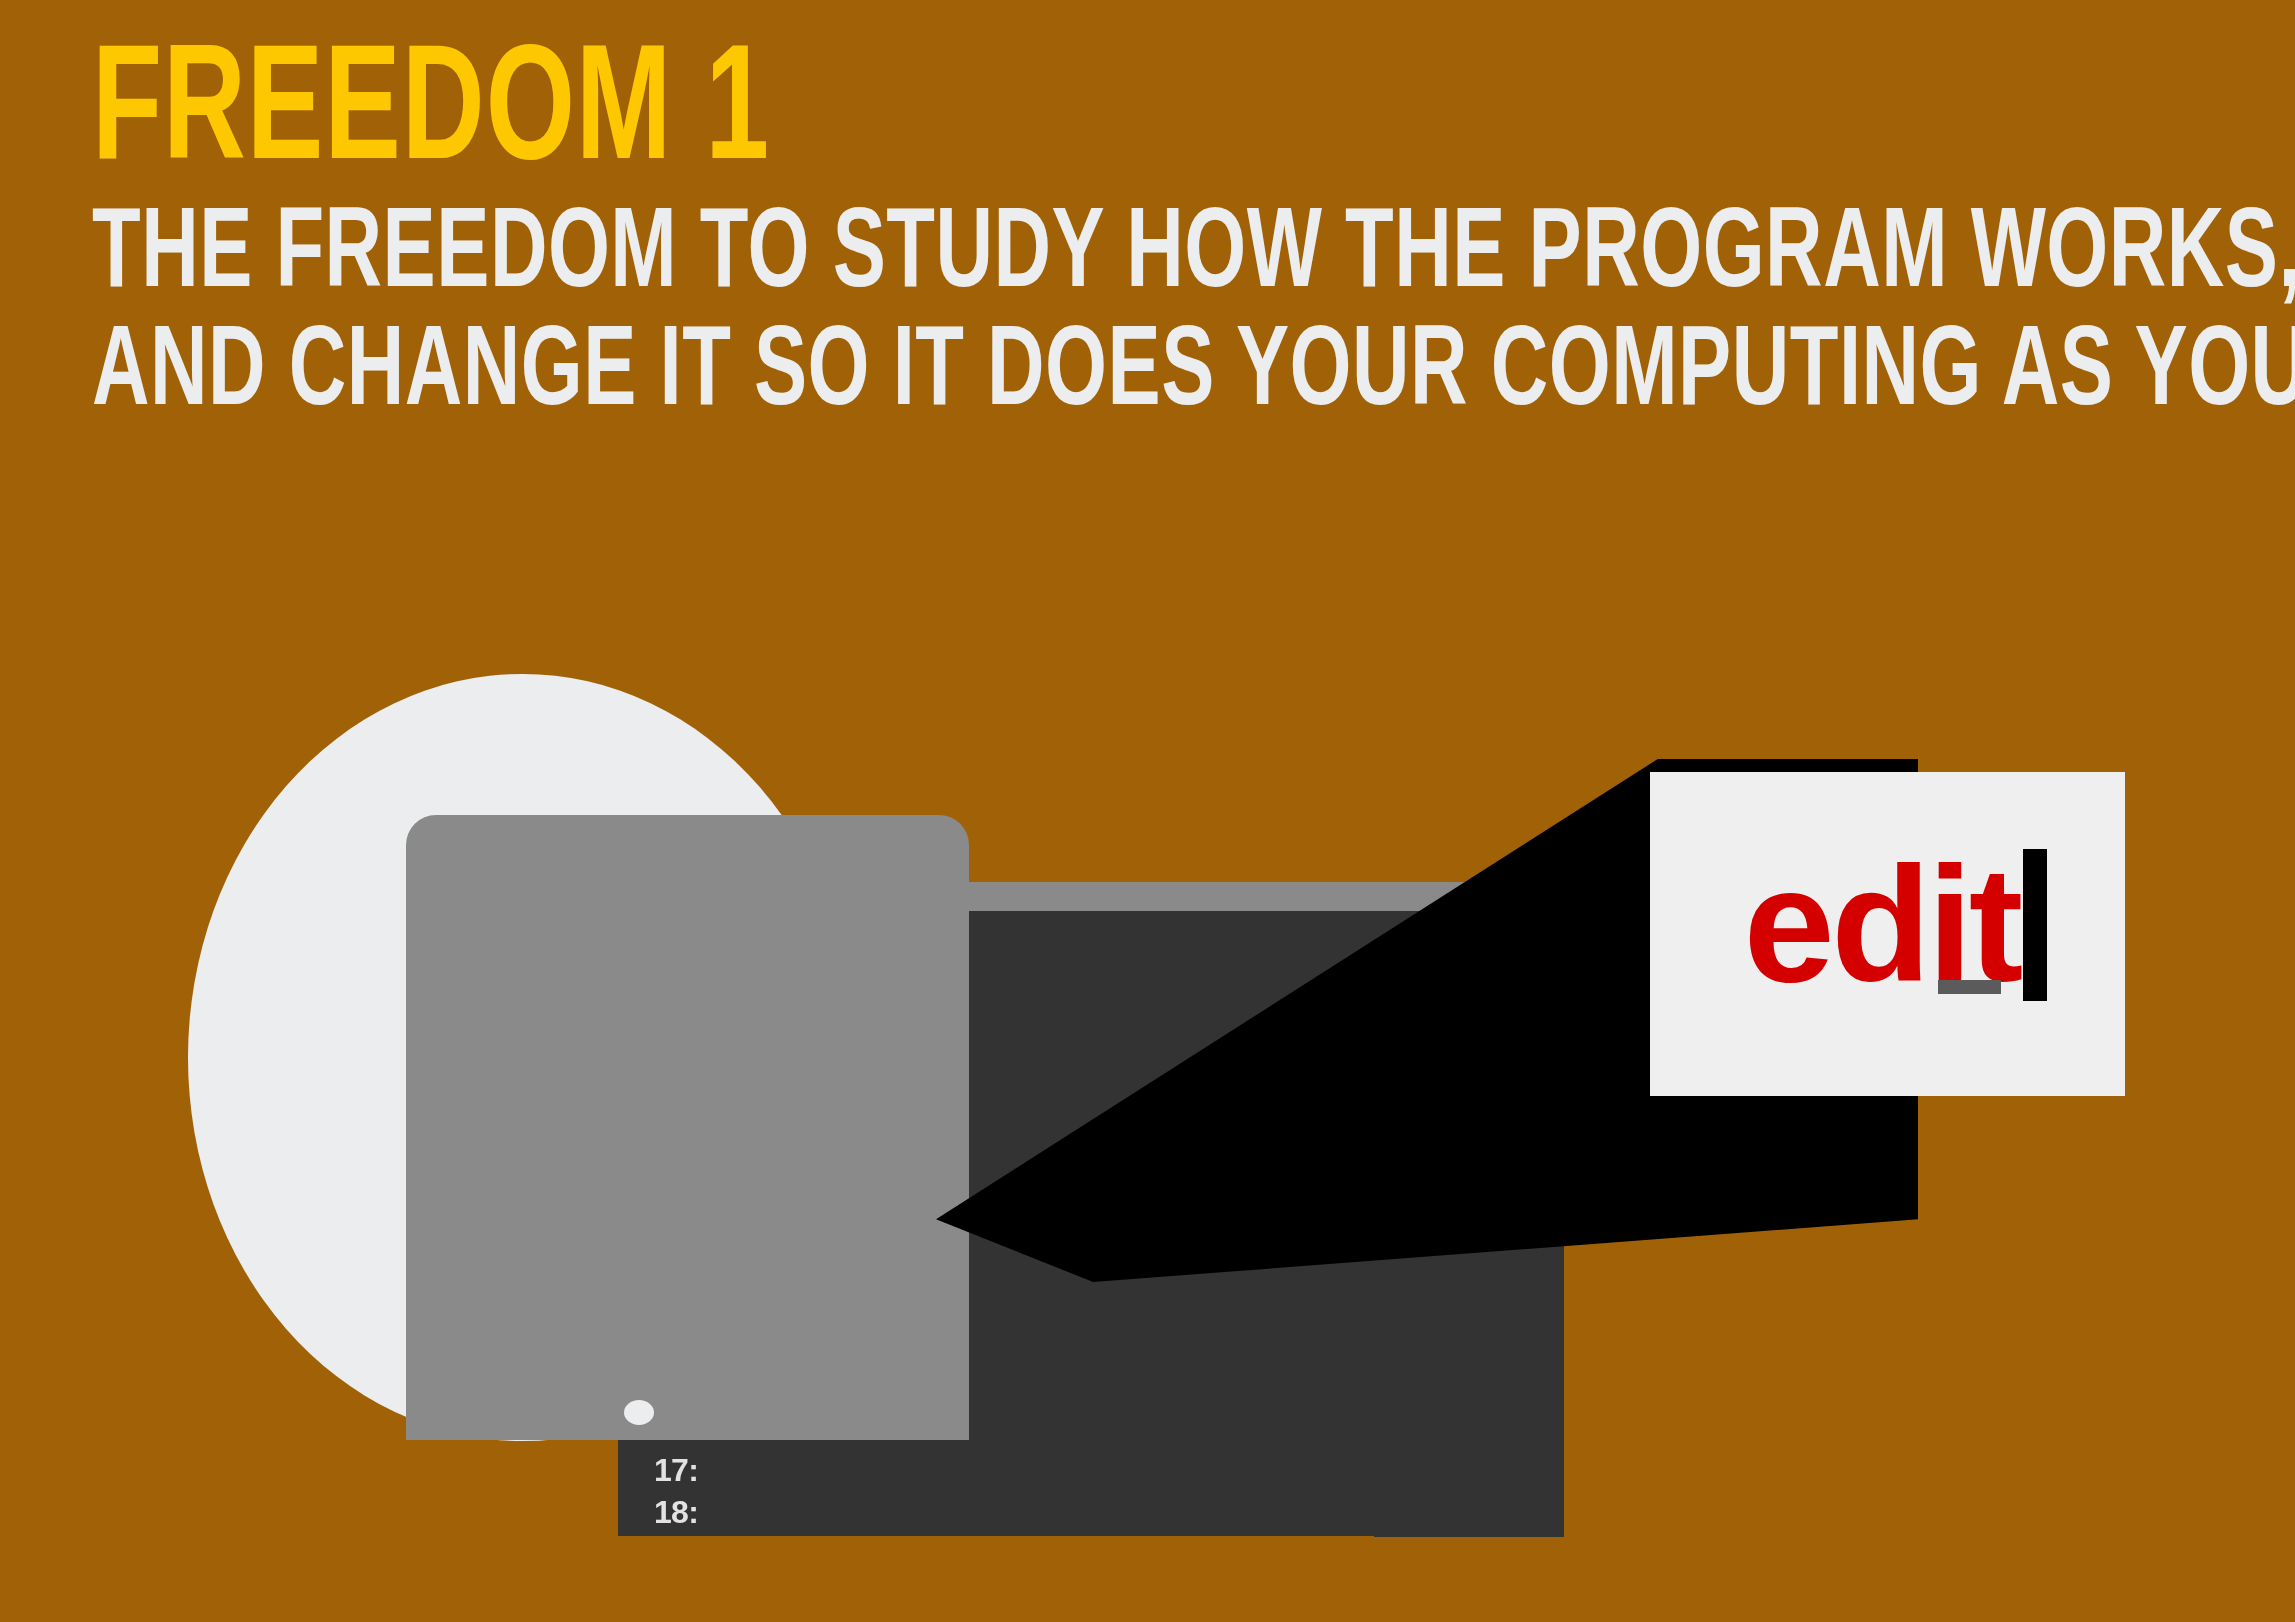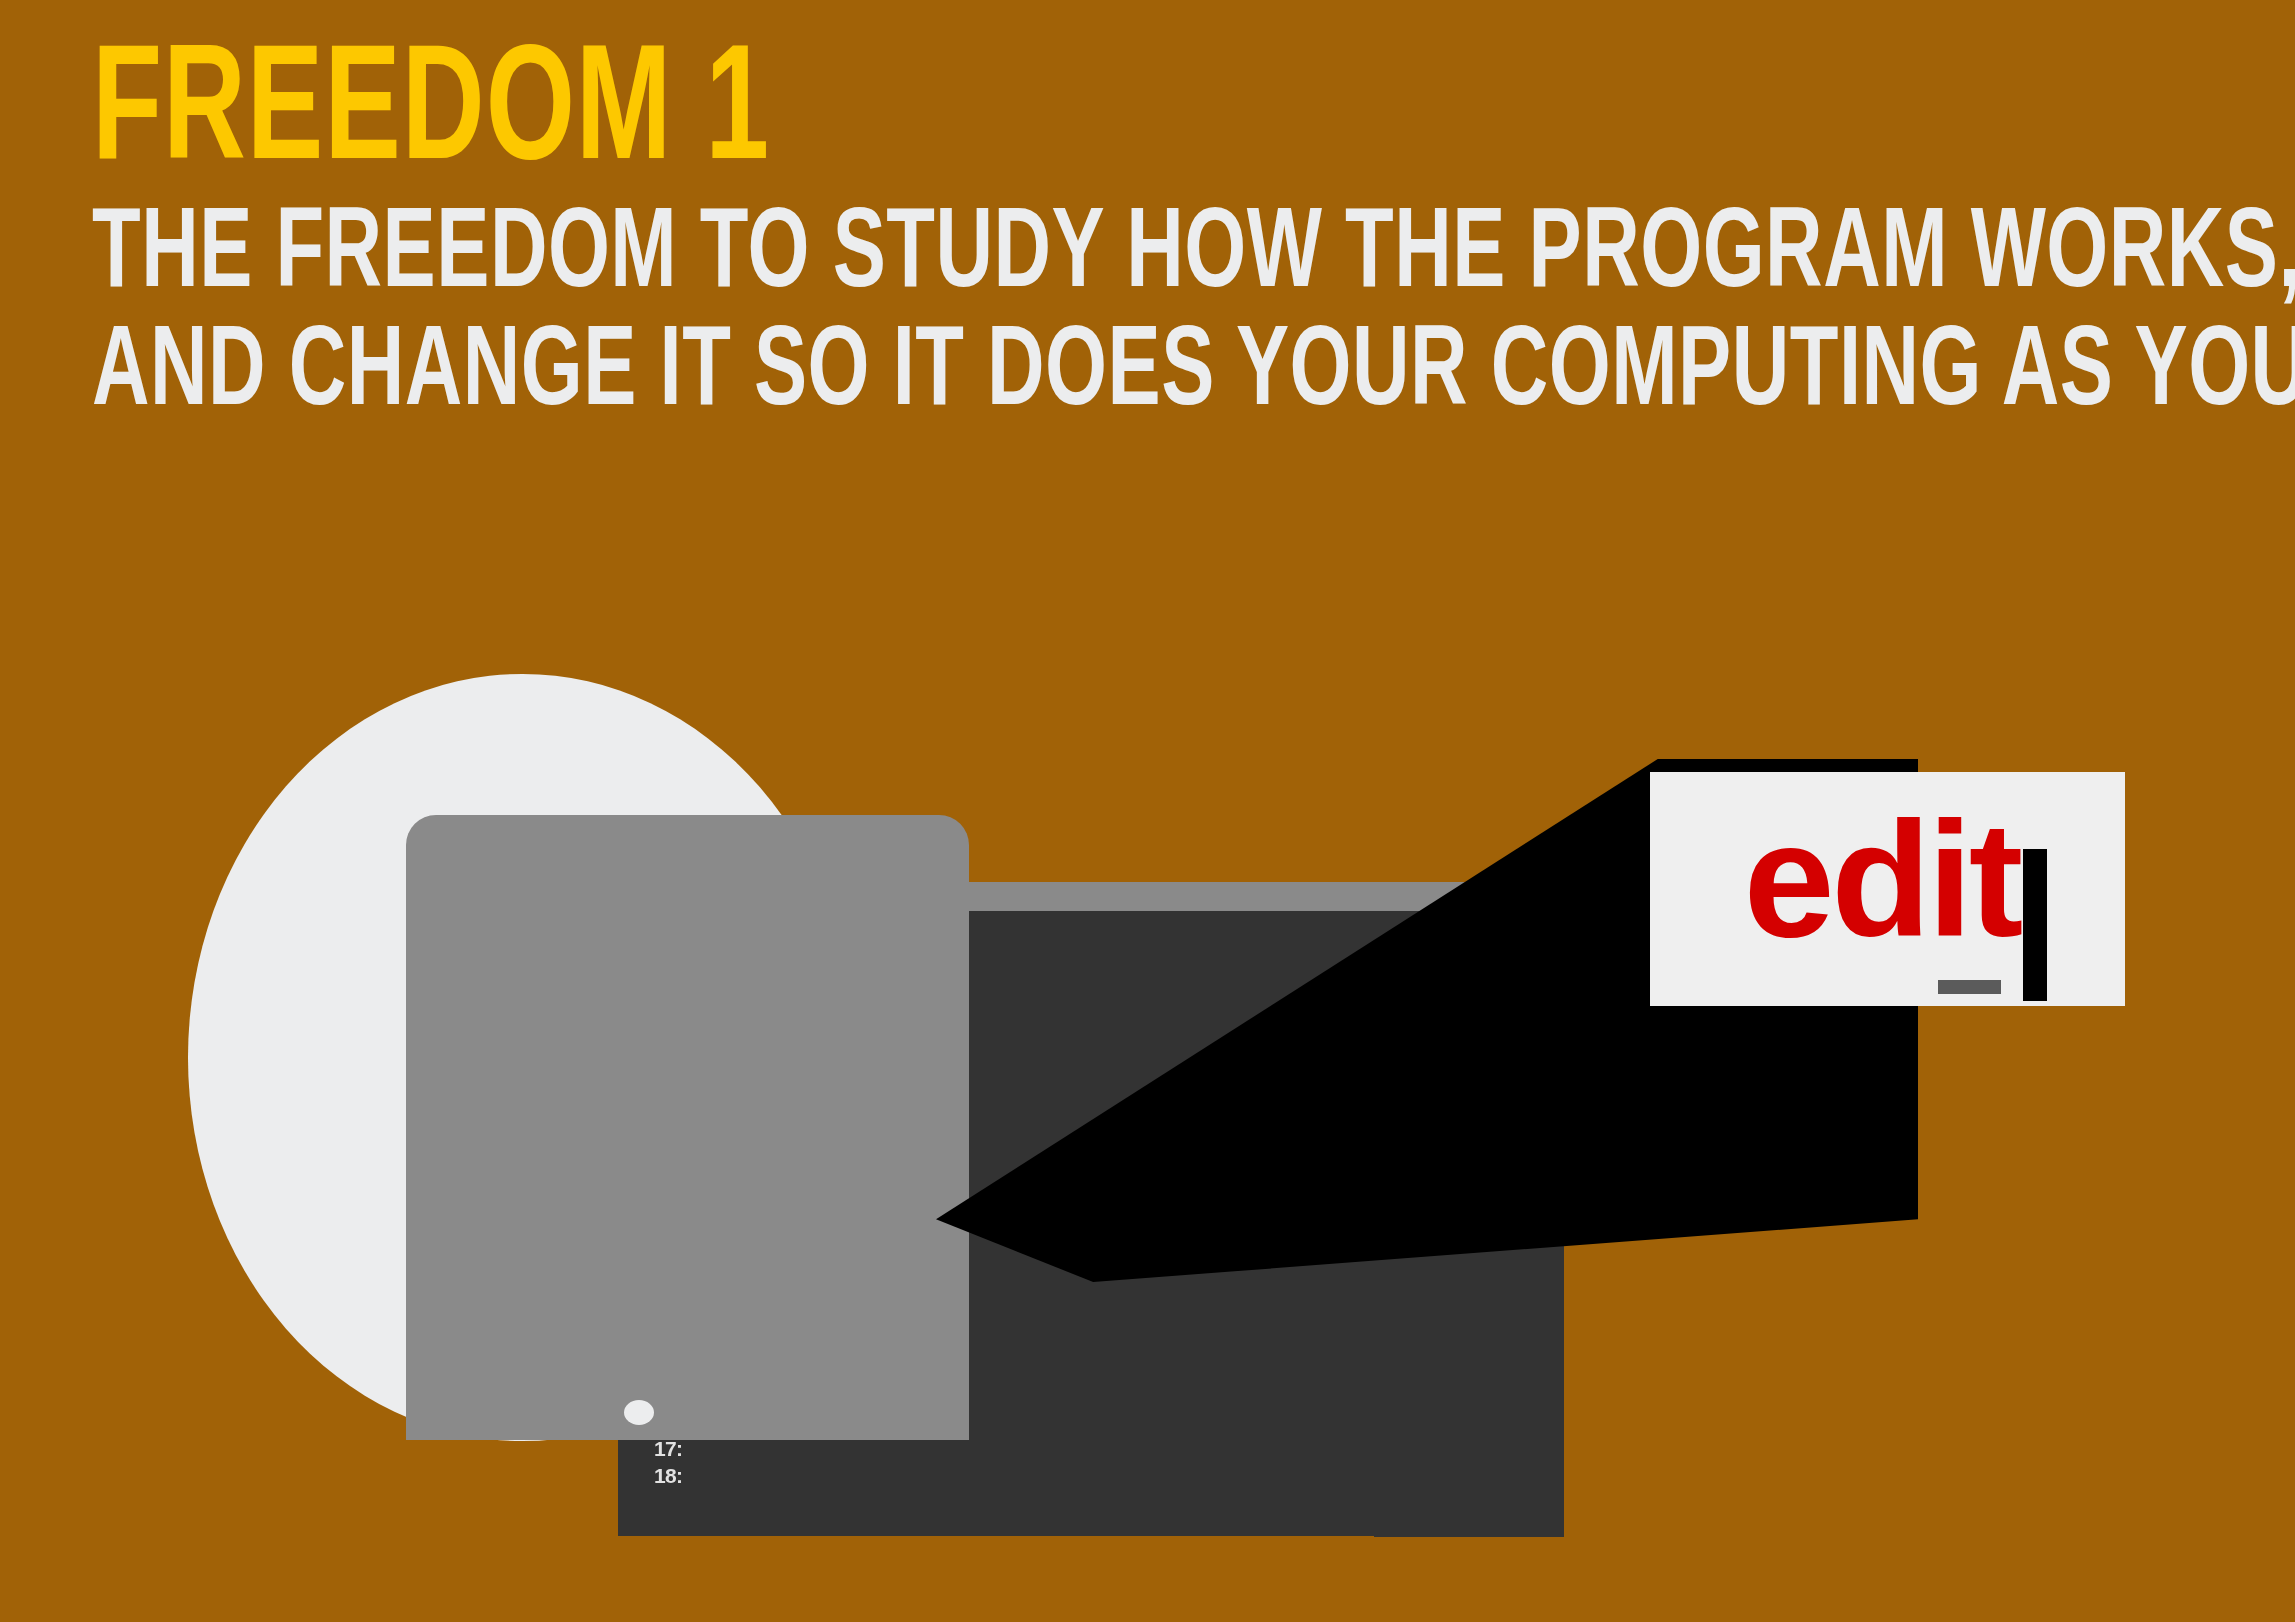--- a/index.html
+++ b/index.html
@@ -81,21 +81,21 @@
   }
 
   
   #screen-lines {
     position: absolute;
     left: 654px;
     top: 1407px;
     color: #e2e2e2;
     font-family: "Liberation Sans", sans-serif;
     font-weight: bold;
-    font-size: 21px;
+    font-size: 32px;
     line-height: 1.32;
     letter-spacing: -0.7px;
   }
   #screen-lines div { margin: 0; }
 
   
   #lens {
     position: absolute;
     left: 188px;
     top: 674px;
@@ -158,21 +158,21 @@
     background: #000000;
     clip-path: polygon(0% 88%, 73.5% 0%, 100% 0%, 100% 88%, 16% 100%);
   }
 
   
   #callout {
     position: absolute;
     left: 1650px;
     top: 772px;
     width: 475px;
-    height: 234px;
+    height: 324px;
     background: #efefef;
   }
   #callout-text {
     position: absolute;
     left: 0;
     top: 0;
     width: 100%;
     height: 100%;
     display: flex;
     align-items: center;

